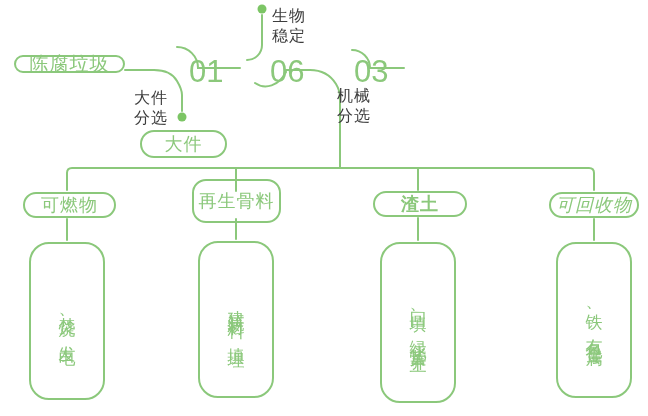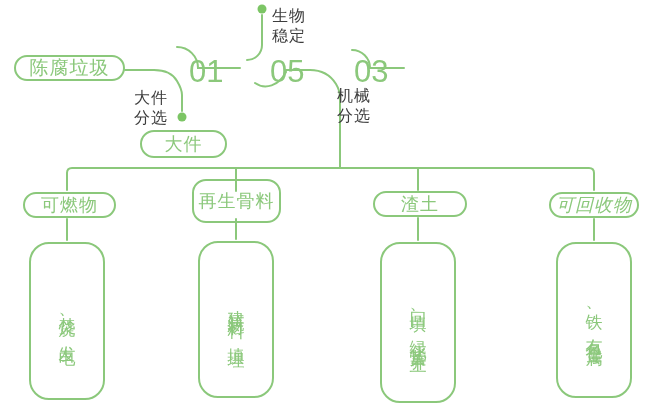--- a/index.html
+++ b/index.html
@@ -63,44 +63,44 @@
       <path d="M 418 168 L 418 190"></path>
       <path d="M 67 219 L 67 240"></path>
       <path d="M 236 219 L 236 239"></path>
       <path d="M 418 218 L 418 240"></path>
       <path d="M 594 219 L 594 240"></path>
     </g>
     <circle cx="182" cy="117" r="4.5" fill="var(--dot)"></circle>
     <circle cx="262" cy="9" r="4.5" fill="var(--dot)"></circle>
   </svg>
 
-  <div class="pill big" style="left:14px;top:55px;width:111px;height:26px;">陈腐垃圾</div>
+  <div class="pill big" style="left:14px;top:55px;width:111px;height:18px;">陈腐垃圾</div>
 
   <div class="num" style="left:161px;top:56px;">01</div>
-  <div class="num" style="left:242px;top:56px;">05</div>
+  <div class="num" style="left:242px;top:56px;">06</div>
   <div class="num" style="left:326px;top:56px;">03</div>
 
   <div class="steplabel" style="left:134px;top:88px;">
     <span>大件</span>
     <span>分选</span>
   </div>
   <div class="steplabel" style="left:272px;top:6px;">
     <span>生物</span>
     <span>稳定</span>
   </div>
   <div class="steplabel" style="left:337px;top:86px;">
     <span>机械</span>
     <span>分选</span>
   </div>
 
   <div class="pill mid" style="left:140px;top:130px;width:87px;height:28px;">大件</div>
 
   <div class="pill cat" style="left:23px;top:192px;width:93px;height:26px;">可燃物</div>
   <div class="pill cat" style="left:192px;top:179px;width:89px;height:44px;">再生骨料</div>
-  <div class="pill cat" style="left:373px;top:191px;width:94px;height:26px;">渣土</div>
+  <div class="pill cat" style="left:373px;top:191px;width:94px;height:26px;font-weight:bold;">渣土</div>
   <div class="pill cat" style="left:549px;top:192px;width:90px;height:26px;font-style:italic;">可回收物</div>
 
   <div class="outbox" style="left:29px;top:242px;width:76px;height:158px;">
     <div class="vtext">焚烧、发电</div>
   </div>
   <div class="outbox" style="left:198px;top:241px;width:76px;height:157px;">
     <div class="vtext">建筑材料、填埋</div>
   </div>
   <div class="outbox" style="left:380px;top:242px;width:76px;height:161px;">
     <div class="vtext">回填、绿化营养土</div>

